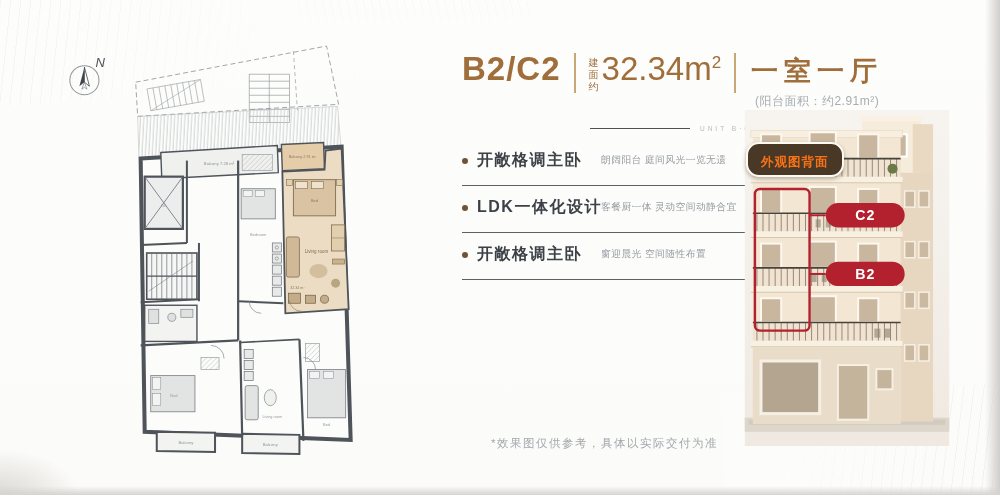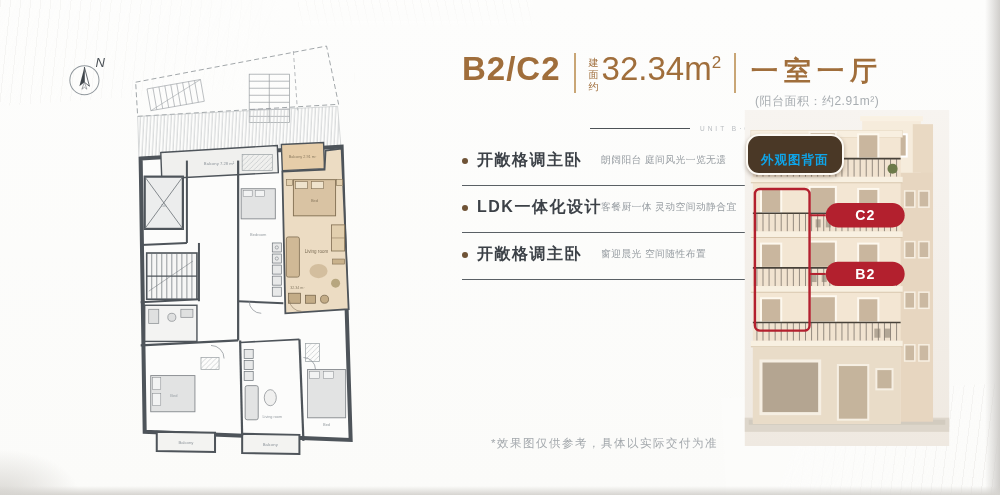--- a/index.html
+++ b/index.html
@@ -50,22 +50,22 @@
   .f-bullet{width:6px;height:6px;border-radius:50%;background:#6f5336;margin-right:9px;flex:none;}
   .f-title{font-size:16px;font-weight:bold;color:#3c4147;letter-spacing:1.5px;width:116px;flex:none;white-space:nowrap;}
   .f-desc{font-size:9.8px;color:#979da2;letter-spacing:.4px;white-space:nowrap;margin-left:8px;}
 
   .disclaimer{position:absolute;left:491px;top:402px;font-size:11.5px;color:#a3a8ac;letter-spacing:1.5px;margin-top:34px;}
 
   
   .plan{position:absolute;left:34px;top:38px;width:350px;height:426px;}
   .photo{position:absolute;left:744px;top:110px;width:206px;height:336px;}
   .photo svg{position:absolute;inset:0;}
-  .photo-tag{position:absolute;left:2px;top:24px;z-index:2;background:#4a3826;color:#0ea5e9;
-    font-size:12.5px;font-weight:bold;letter-spacing:1px;padding:16px 13px 4px;border-radius:13px;
+  .photo-tag{position:absolute;left:2px;top:32px;z-index:2;background:#4a3826;color:#f97316;
+    font-size:12.5px;font-weight:bold;letter-spacing:1px;padding:10px 13px 4px;border-radius:13px;
     border:2px solid #fdfaf4;box-shadow:0 2px 4px rgba(60,40,20,.35);}
   svg text{font-family:"Liberation Sans",sans-serif;}
 </style>
 </head>
 <body>
 
 <div class="canvas">
 
   <div class="deco deco-tl"></div>
   <div class="deco deco-top"></div>

